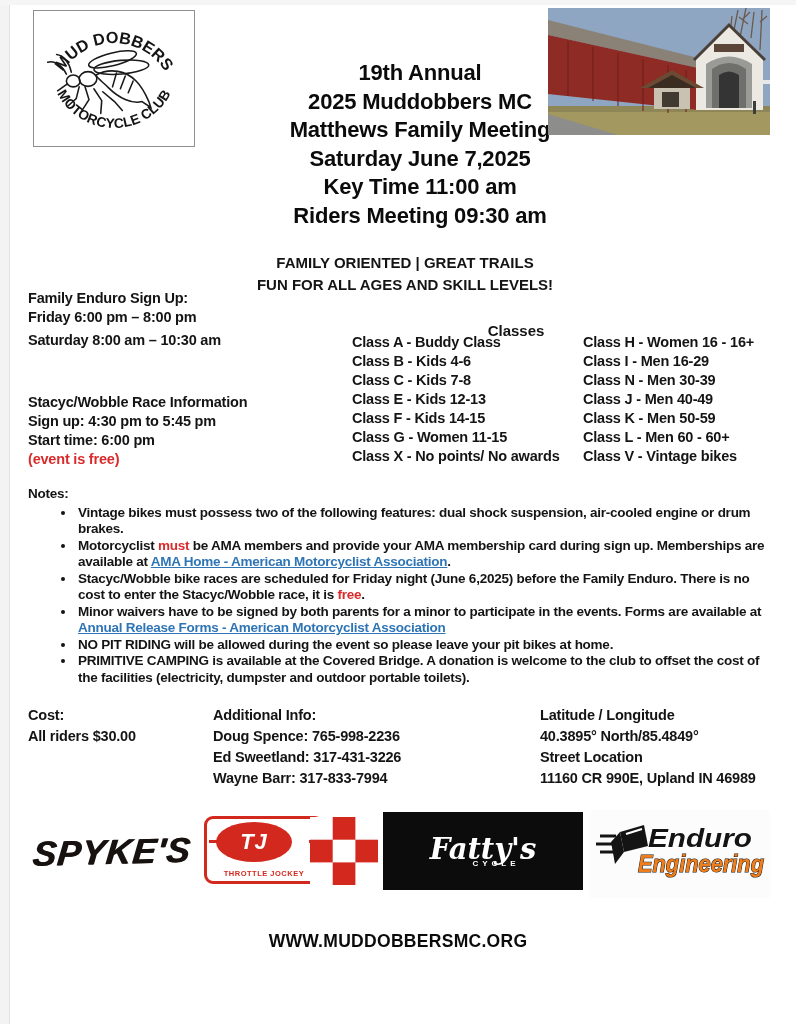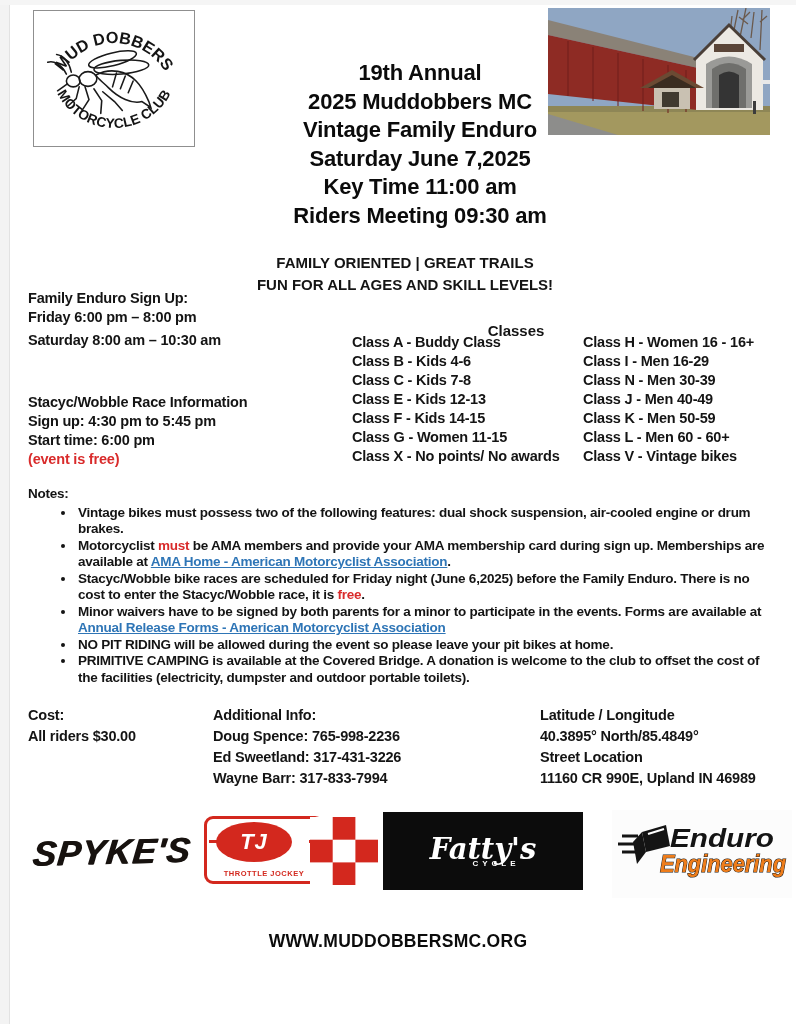--- a/index.html
+++ b/index.html
@@ -58,21 +58,21 @@
   .tj-line { position:absolute; top:21px; height:3px; background:#d3281e; width:10px; }
   .tj-name { position:absolute; left:0; bottom:3px; width:100%; text-align:center;
     font-size:7.5px; color:#d3281e; letter-spacing:0.5px; }
   .checkers { position:absolute; left:310px; top:7px; width:68px; height:68px;
     background:conic-gradient(#d3281e 90deg, #ffffff 90deg 180deg, #d3281e 180deg 270deg, #ffffff 270deg);
     background-size:45.4px 45.4px; }
   .fattys { position:absolute; left:383px; top:2px; width:200px; height:78px; background:#0c0c0c;
     display:flex; flex-direction:column; align-items:center; justify-content:center; color:#fff; }
   .fattys-script { font-family:"DejaVu Serif", serif; font-style:italic; font-size:29px; line-height:28px; }
   .fattys-sub { font-size:8px; letter-spacing:4px; margin-left:26px; margin-top:-4px; }
-  .enduro { position:absolute; left:612px; top:0; width:180px; height:88px; background:#fcfcfc; }
+  .enduro { position:absolute; left:590px; top:0; width:180px; height:88px; background:#fcfcfc; }
 
   .website { position:absolute; left:0; top:931px; width:796px; text-align:center;
     font-size:17.5px; letter-spacing:0.3px; color:#0b0b0b; }
 </style>
 </head>
 <body>
 
 <div class="edge-left"></div>
 <div class="edge-top"></div>
 
@@ -102,21 +102,21 @@
       <path d="M61,79 l8,12 l-1,13"></path>
       <path d="M70,82 l12,10 l8,9"></path>
       <path d="M46,77 l-3,12 l-9,8"></path>
     </g>
   </svg>
 </div>
 
 <div class="title-block">
   <div>19th Annual</div>
   <div>2025 Muddobbers MC</div>
-  <div>Vintage Family Enduro</div>
+  <div>Matthews Family Meeting</div>
   <div>Saturday June 7,2025</div>
   <div>Key Time 11:00 am</div>
   <div>Riders Meeting 09:30 am</div>
 </div>
 
 <div class="bridge">
   <svg width="222" height="127" viewBox="0 0 222 127">
     <rect width="222" height="127" fill="#8fa6c3"></rect>
     <g stroke="#6b5a4d" stroke-width="1.3" fill="none">
       <path d="M190,2 l-6,30 M198,0 l-7,34 M206,4 l-3,26 M184,8 l-2,18 M214,2 l-2,40 M194,12 l8,-8 M200,16 l-9,-7 M212,14 l7,-6"></path>

